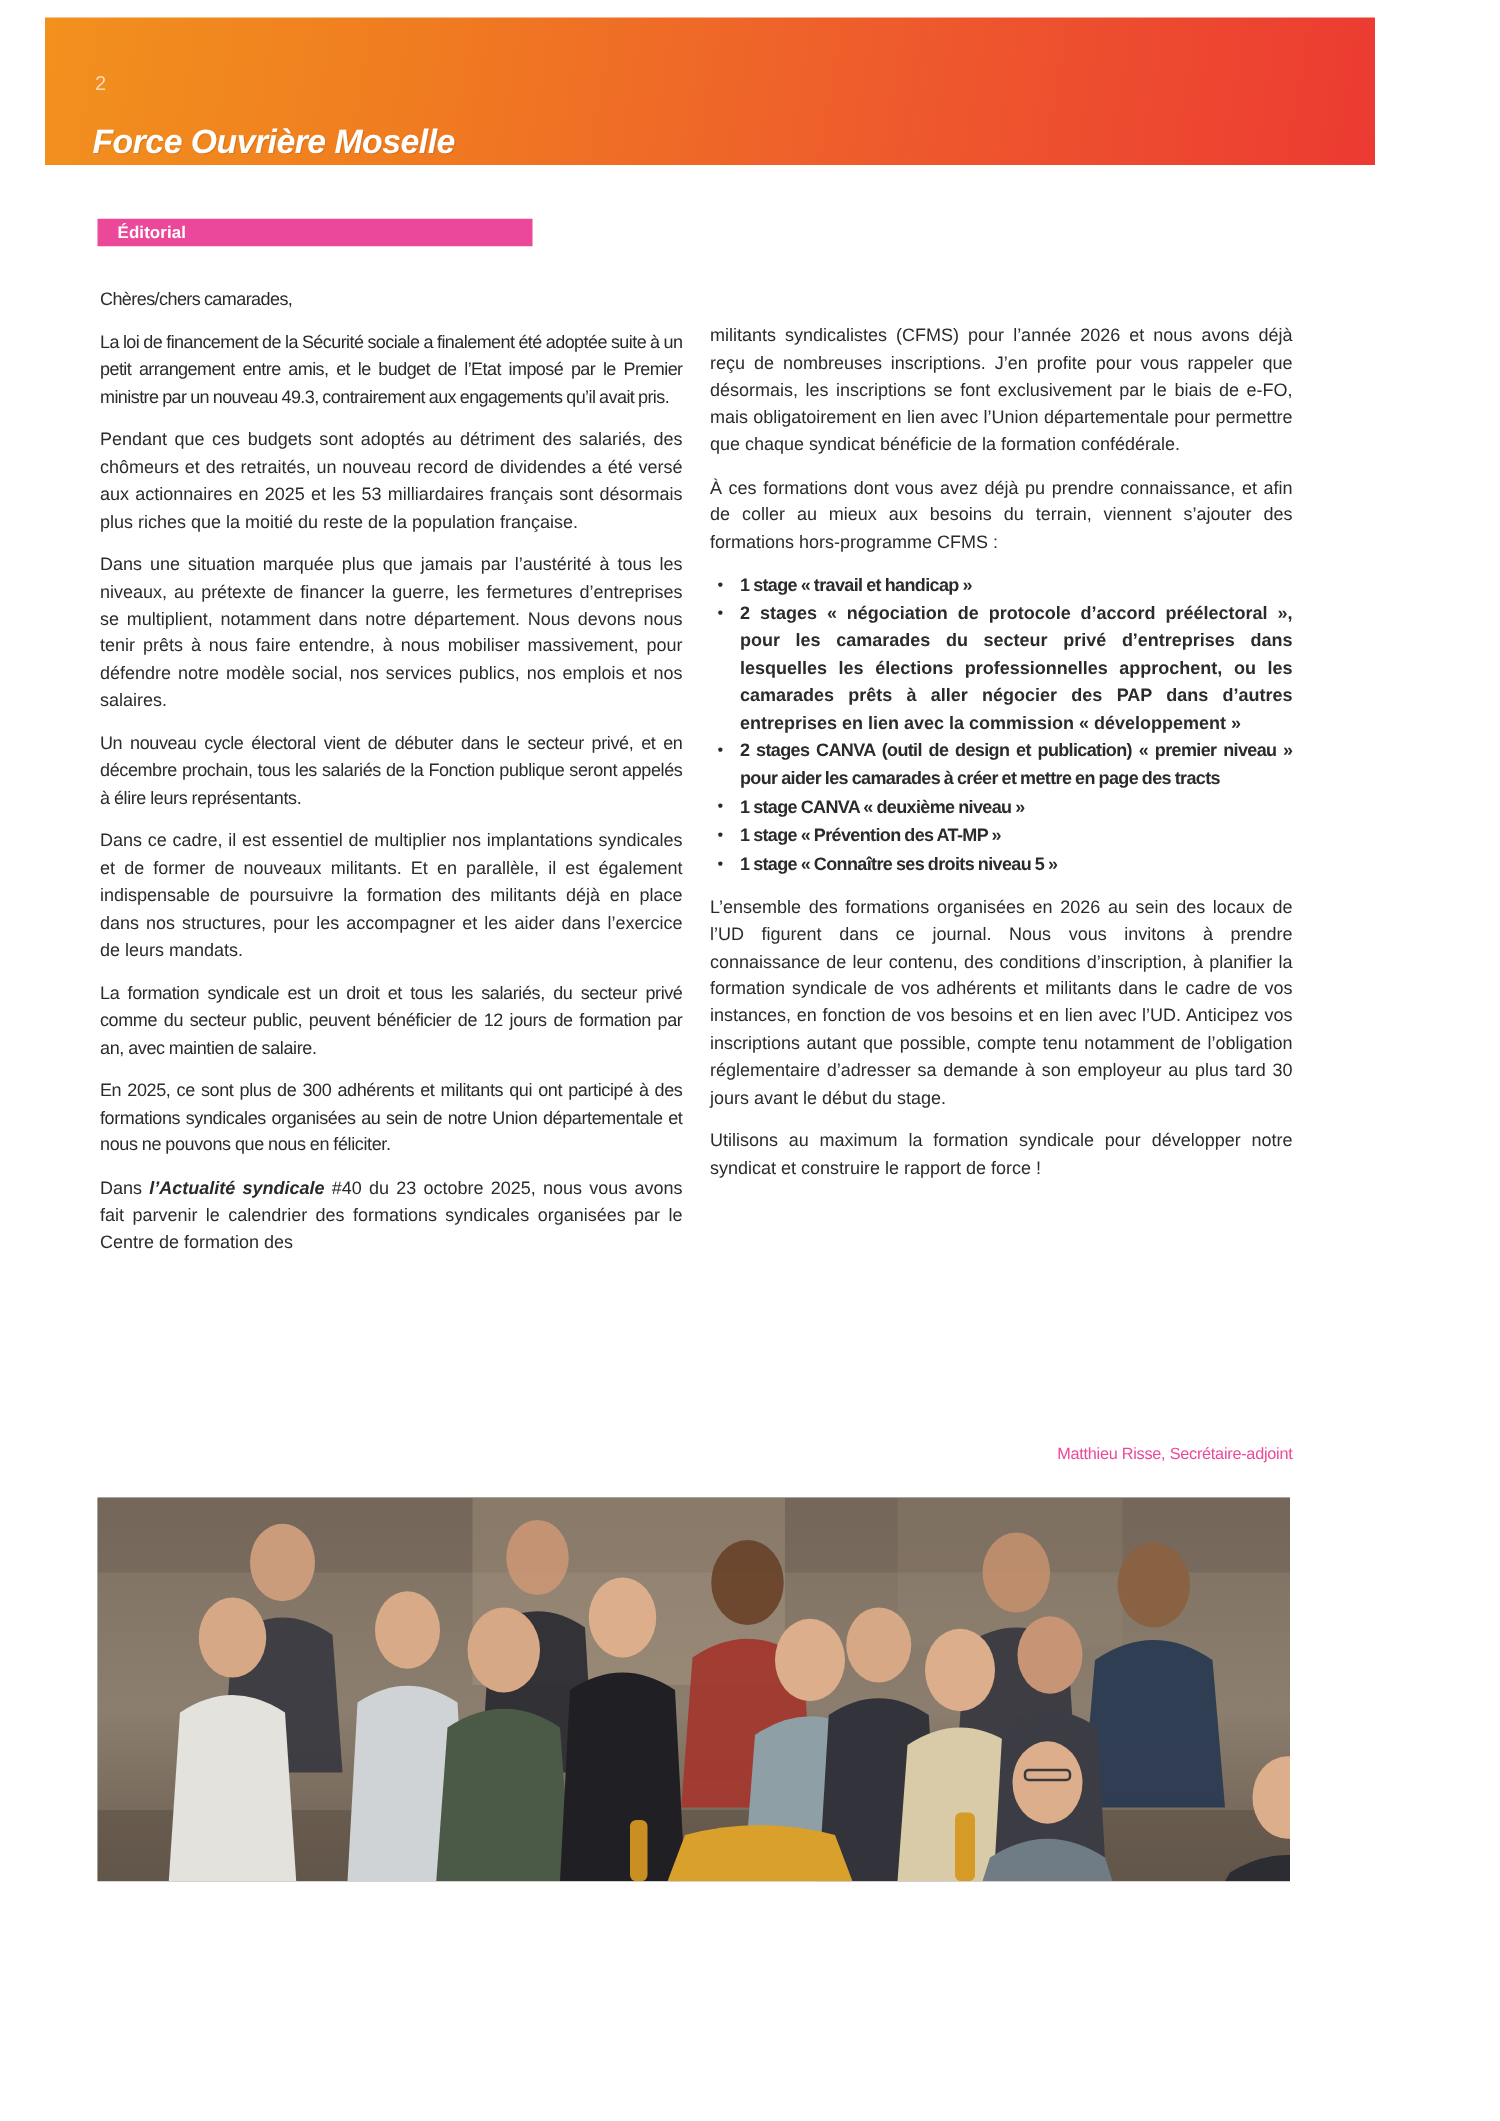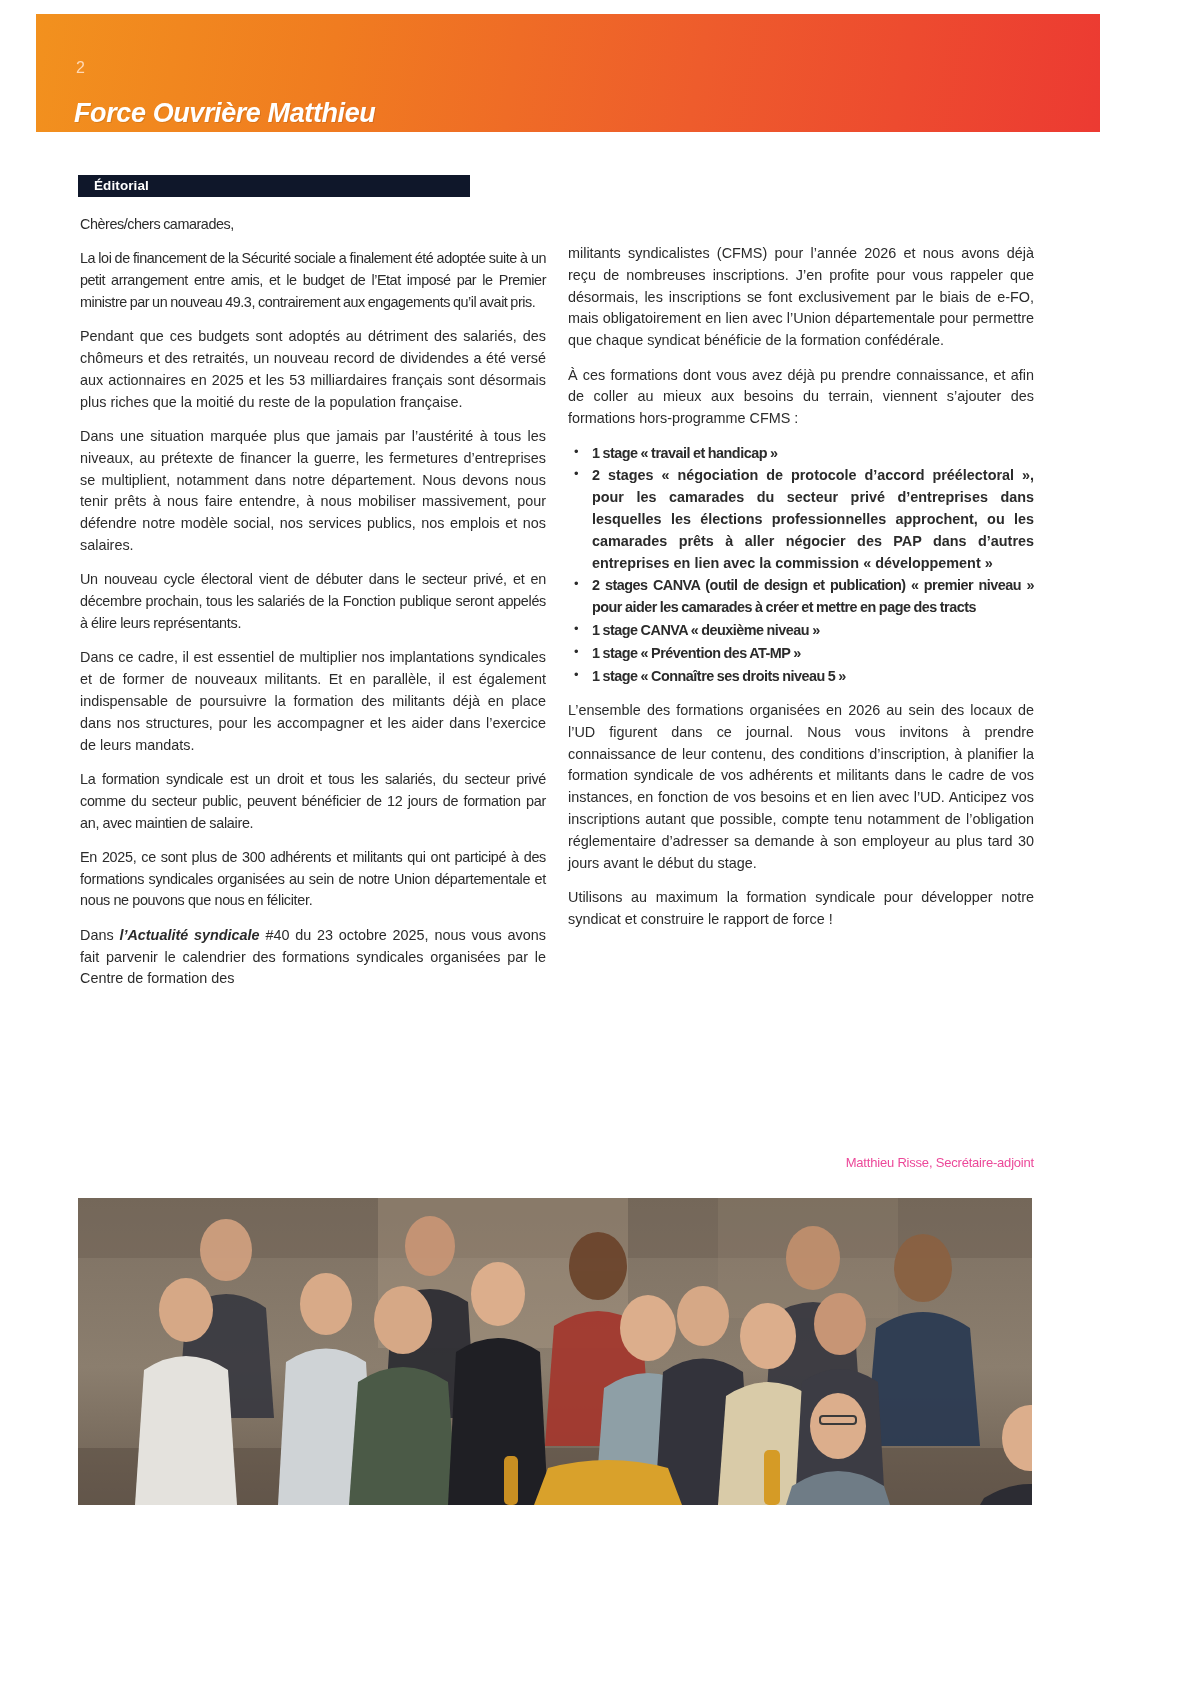--- a/index.html
+++ b/index.html
@@ -44,37 +44,37 @@
     letter-spacing: -0.4px;
     text-shadow: 1px 1px 0 rgba(0,0,0,0.10);
     font-family: "Liberation Sans", sans-serif;
   }
 
   
   .editorial-tag {
     position: absolute;
     left: 78px;
     top: 175px;
-    width: 392px;
+    width: 348px;
     height: 22px;
-    background: #0f172a;
+    background: #ec4899;
   }
   .editorial-tag span {
     display: block;
     padding: 3px 0 0 16px;
     font-size: 13.5px;
     font-weight: bold;
     color: #ffffff;
     letter-spacing: 0.1px;
   }
 
   
   .col {
     position: absolute;
-    top: 214px;
+    top: 230px;
     width: 466px;
     font-size: 14.4px;
     line-height: 1.515;
     text-align: justify;
     color: #2b2b2b;
   }
   .col-left  { left: 80px; }
   .col-right { left: 568px; margin-top: 29px; }
 
   .col p {
@@ -138,21 +138,21 @@
     overflow: hidden;
     background: #6d6155;
   }
   .photo-svg { display: block; width: 100%; height: 100%; }
 </style>
 </head>
 <body>
 
 <div class="header-band">
   <div class="page-number">2</div>
-  <div class="masthead">Force Ouvrière Matthieu</div>
+  <div class="masthead">Force Ouvrière Moselle</div>
 </div>
 
 <div class="editorial-tag">
   <span>Éditorial</span>
 </div>
 
 <div class="col col-left">
   <p class="p-tight">Chères/chers camarades,</p>
   <p class="p-tight">La loi de financement de la Sécurité sociale a finalement été adoptée suite à un petit arrangement entre amis, et le budget de l’Etat imposé par le Premier ministre par un nouveau 49.3, contrairement aux engagements qu’il avait pris.</p>
   <p>Pendant que ces budgets sont adoptés au détriment des salariés, des chômeurs et des retraités, un nouveau record de dividendes a été versé aux actionnaires en 2025 et les 53 milliardaires français sont désormais plus riches que la moitié du reste de la population française.</p>

